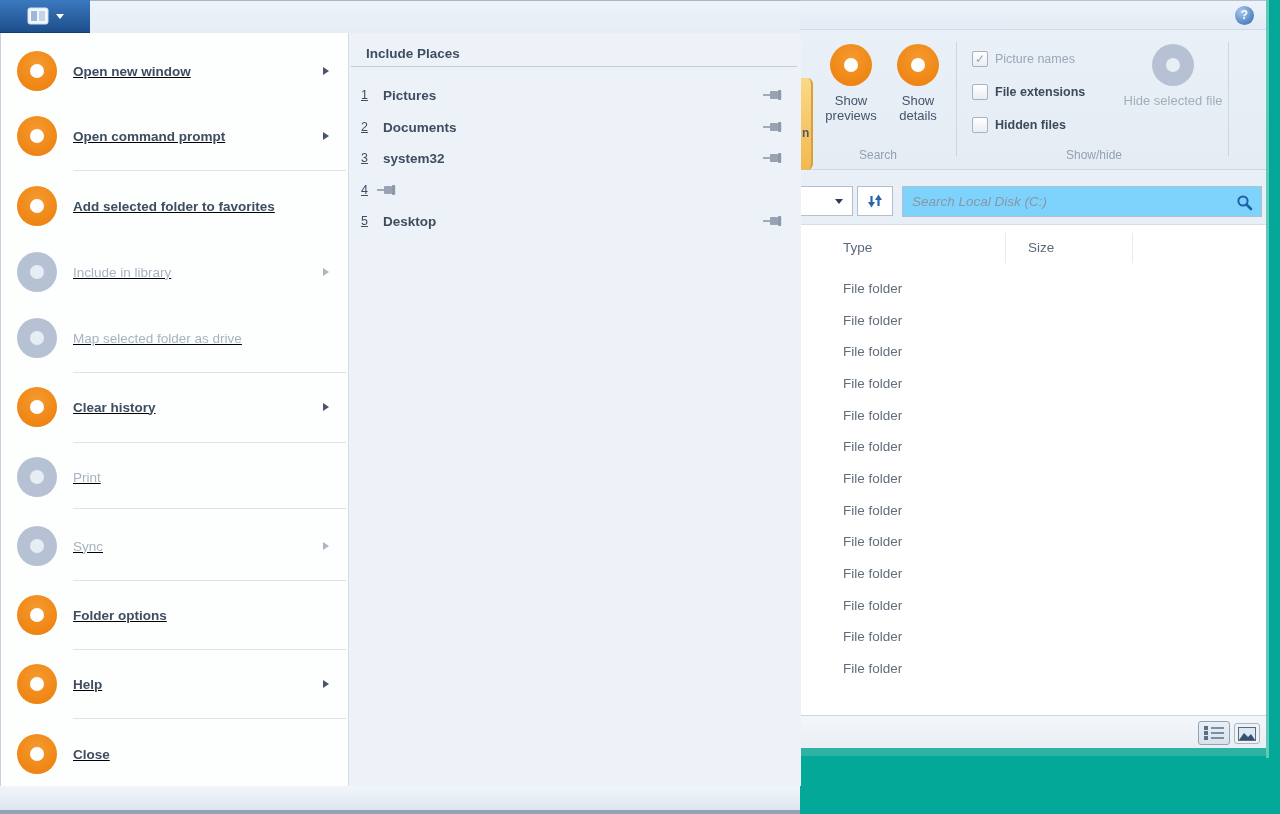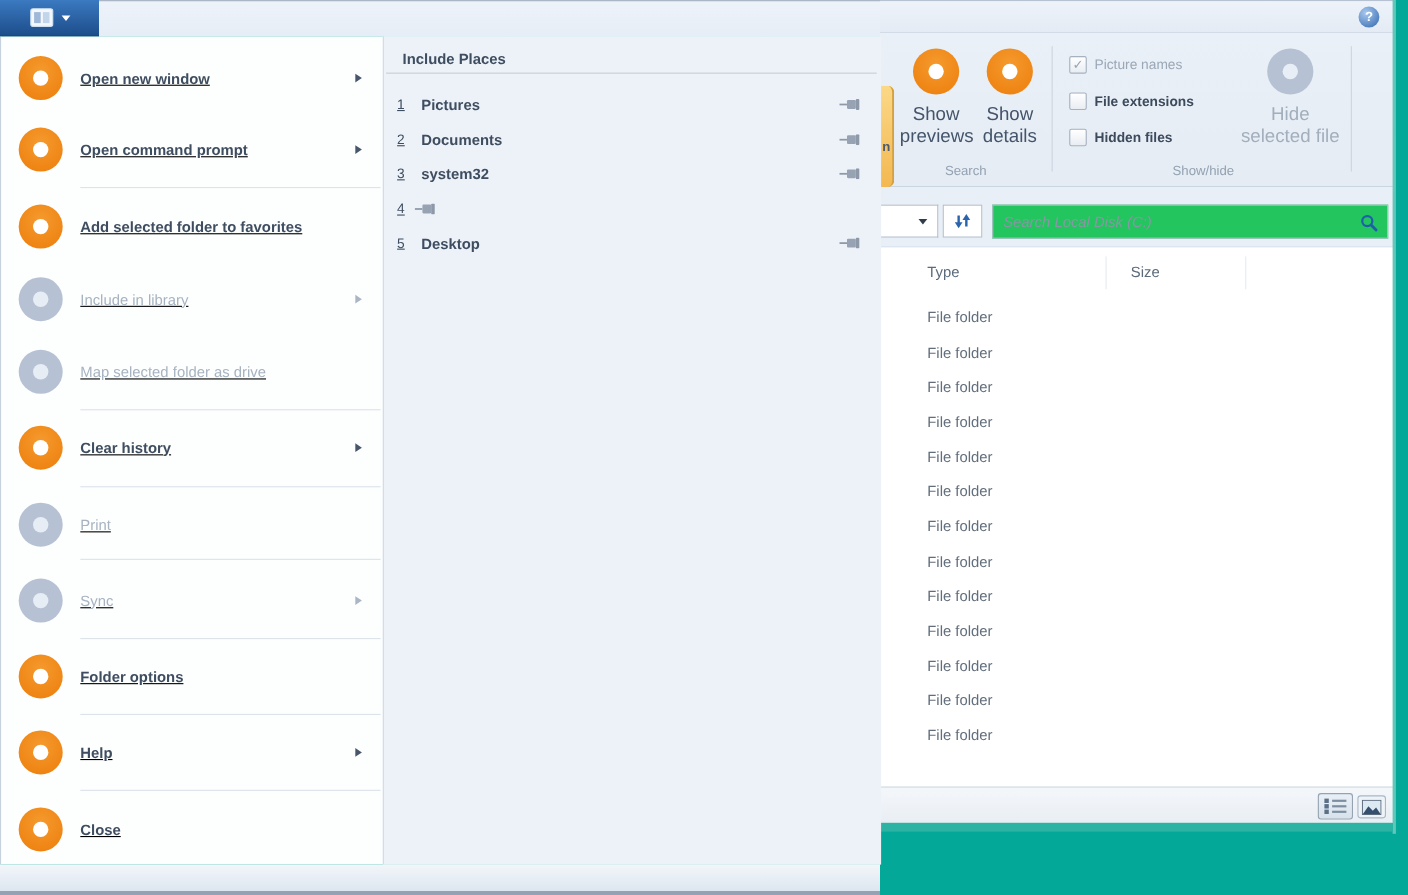--- a/index.html
+++ b/index.html
@@ -15,21 +15,21 @@
               font-size:12px; text-align:center; line-height:19px; }
   .ribbon { position:absolute; left:0; top:30px; width:468px; height:140px;
             background:linear-gradient(#eaf0f7,#e5ecf4); border-bottom:1px solid #ccd6e1; }
   .ribbon-btn { position:absolute; top:14px; width:66px; text-align:center; cursor:default; }
   .donut { display:inline-block; width:42px; height:42px; border-radius:50%; position:relative;
            background:radial-gradient(circle at 50% 35%, #f59a2e, #ec7d0a); }
   .donut::after { content:""; position:absolute; left:14px; top:14px; right:14px; bottom:14px;
                   border-radius:50%; background:#fff; }
   .donut.gray { background:#b6c2d4; }
   .donut.gray::after { background:#e8eef5; }
-  .rb-label { display:block; margin-top:3px; font-size:17px; color:#44546b; line-height:1.18; }
+  .rb-label { display:block; margin-top:3px; font-size:13px; color:#44546b; line-height:1.18; }
   .rb-label.dis { color:#a2aebc; }
   .vsep { position:absolute; top:12px; width:1px; height:114px; background:#ccd5e0; }
   .grp-label { position:absolute; top:118px; font-size:12px; color:#93a1b1; text-align:center; }
   .chk-row { position:absolute; left:172px; height:18px; display:flex; align-items:center; }
   .chk-box { width:16px; height:16px; border:1px solid #a7b2c0; border-radius:2px;
              background:linear-gradient(#ffffff,#e9edf2); display:inline-flex; align-items:center; justify-content:center; }
   .chk-mark { font-size:12px; color:#9aa6b4; line-height:1; display:none; }
   .chk-row.checked .chk-mark { display:block; }
   .chk-label { margin-left:7px; font-size:12.5px; font-weight:bold; color:#3c4a5c; }
   .chk-row.dis .chk-label { color:#9aa7b6; font-weight:normal; }
@@ -40,21 +40,21 @@
   .gold-frag { position:absolute; left:2px; top:96px; font-size:12px; font-weight:bold; color:#4c5a6b; z-index:2; }
 
   .addr-row { position:absolute; left:0; top:170px; width:468px; height:55px;
               background:#e9eff6; border-bottom:1px solid #d6dee8; }
   .addr-stub { position:absolute; left:0; top:16px; width:53px; height:30px; background:#fff;
                border:1px solid #b3bfcd; border-left:none; display:flex; align-items:center; justify-content:flex-end; }
   .dd-arrow { width:0; height:0; border-top:5px solid #2f3c4c; border-left:4.5px solid transparent;
               border-right:4.5px solid transparent; margin-right:9px; }
   .refresh-btn { position:absolute; left:57px; top:16px; width:36px; height:30px; background:#fff;
                  border:1px solid #b3bfcd; display:flex; align-items:center; justify-content:center; }
-  .search-box { position:absolute; left:102px; top:16px; width:360px; height:31px; background:#22c55e;
+  .search-box { position:absolute; left:102px; top:16px; width:360px; height:31px; background:#7dd3fc;
                 border:1px solid #b3bfcd; }
   .search-box input { position:absolute; left:9px; top:2px; width:320px; height:25px; border:none; outline:none;
                       font-family:"Liberation Sans",sans-serif; font-size:13.5px; color:#3c4a5c; background:transparent; }
   .search-box input::placeholder { color:#8a96a5; font-style:italic; }
   .mag { position:absolute; right:8px; top:7px; }
 
   .list-area { position:absolute; left:0; top:225px; width:468px; height:490px; background:#fff; }
   .col-hdr { position:absolute; top:15px; font-size:13.5px; color:#5c6b7b; }
   .col-sep { position:absolute; top:8px; width:1px; height:30px; background:#e7ecf1; }
   .file-row { position:absolute; left:43px; height:20px; font-size:13.5px; color:#626e7c; }

